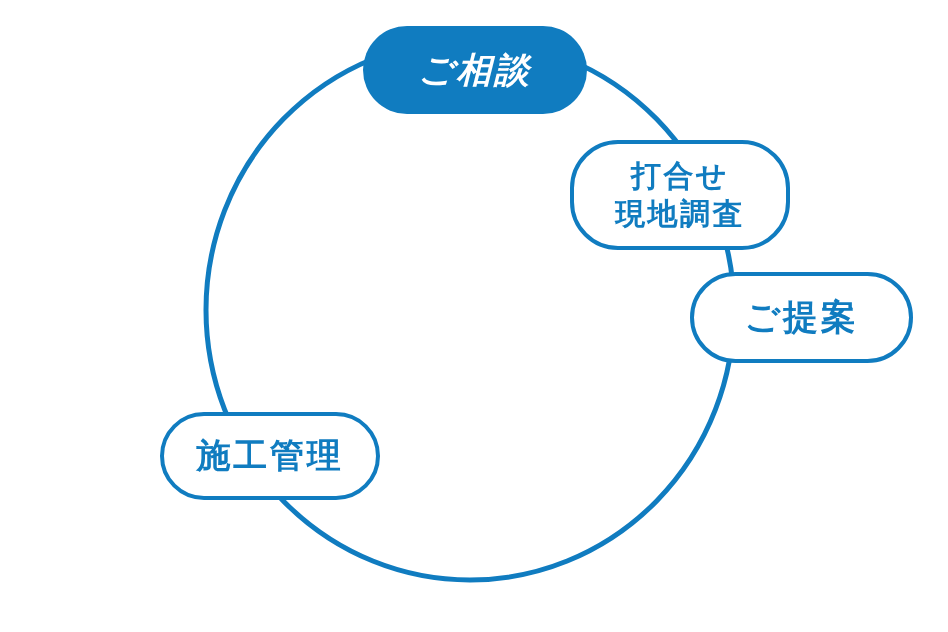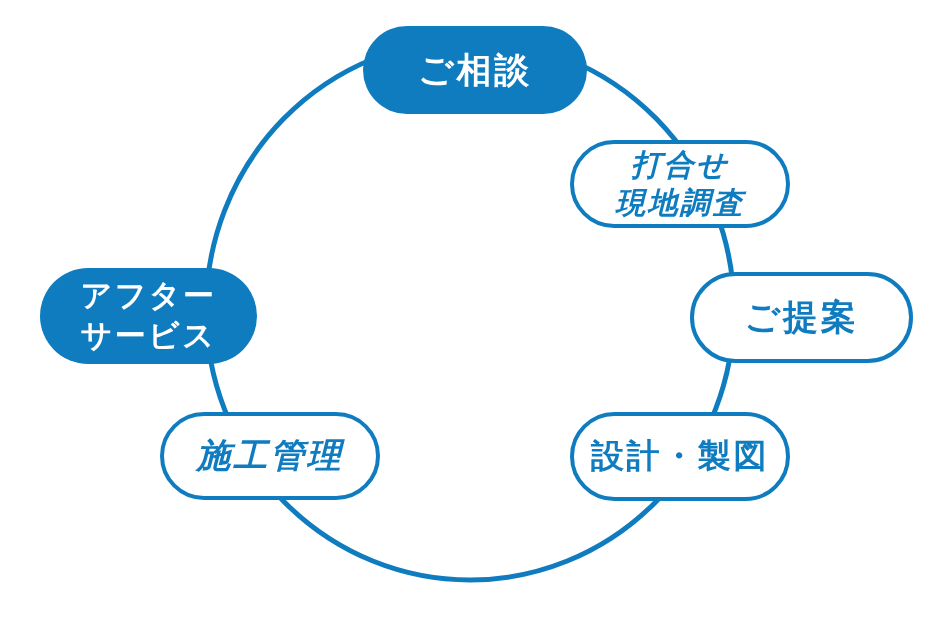--- a/index.html
+++ b/index.html
@@ -42,47 +42,44 @@
     background: var(--accent);
     color: #FFFFFF;
   }
   .node.outline {
     background: #FFFFFF;
     border: 4px solid var(--accent);
     color: var(--accent);
   }
 
   
-  .n1 { left: 363px; top:  26px; width: 224px; height: 88px; font-size: 35px; }
-  .n2 { left: 570px; top: 140px; width: 220px; height: 88px; font-size: 30px; font-style: italic; }
+  .n1 { left: 363px; top:  26px; width: 224px; height: 88px; font-size: 35px; font-style: italic; }
+  .n2 { left: 570px; top: 140px; width: 220px; height: 110px; font-size: 30px; }
   .n3 { left: 690px; top: 272px; width: 223px; height: 91px; font-size: 35px; }
   .n4 { left: 570px; top: 412px; width: 220px; height: 89px; font-size: 33px; }
   .n5 { left: 362px; top: 517px; width: 221px; height: 90px; font-size: 35px; }
-  .n6 { left: 160px; top: 412px; width: 220px; height: 88px; font-size: 34px; font-style: italic; }
+  .n6 { left: 160px; top: 412px; width: 220px; height: 88px; font-size: 34px; }
   .n7 { left:  40px; top: 268px; width: 217px; height: 96px; font-size: 31px; }
   .n8 { left: 158px; top: 140px; width: 230px; height: 88px; font-size: 34px; }
 </style>
 </head>
 <body>
 
 <div class="stage">
 
   <svg class="ring-svg" viewBox="0 0 948 632" aria-hidden="true">
     <ellipse cx="470" cy="310" rx="264" ry="270"></ellipse>
   </svg>
 
   <div class="node filled n1">ご相談</div>
 
   <div class="node outline n2">打合せ
 現地調査</div>
 
   <div class="node outline n3">ご提案</div>
 
-  <div class="node outline n4">設計・製図</div>
 
 
   <div class="node outline n6">施工管理</div>
 
-  <div class="node filled n7">アフター
-サービス</div>
 
 
 </div>
 
 </body></html>

